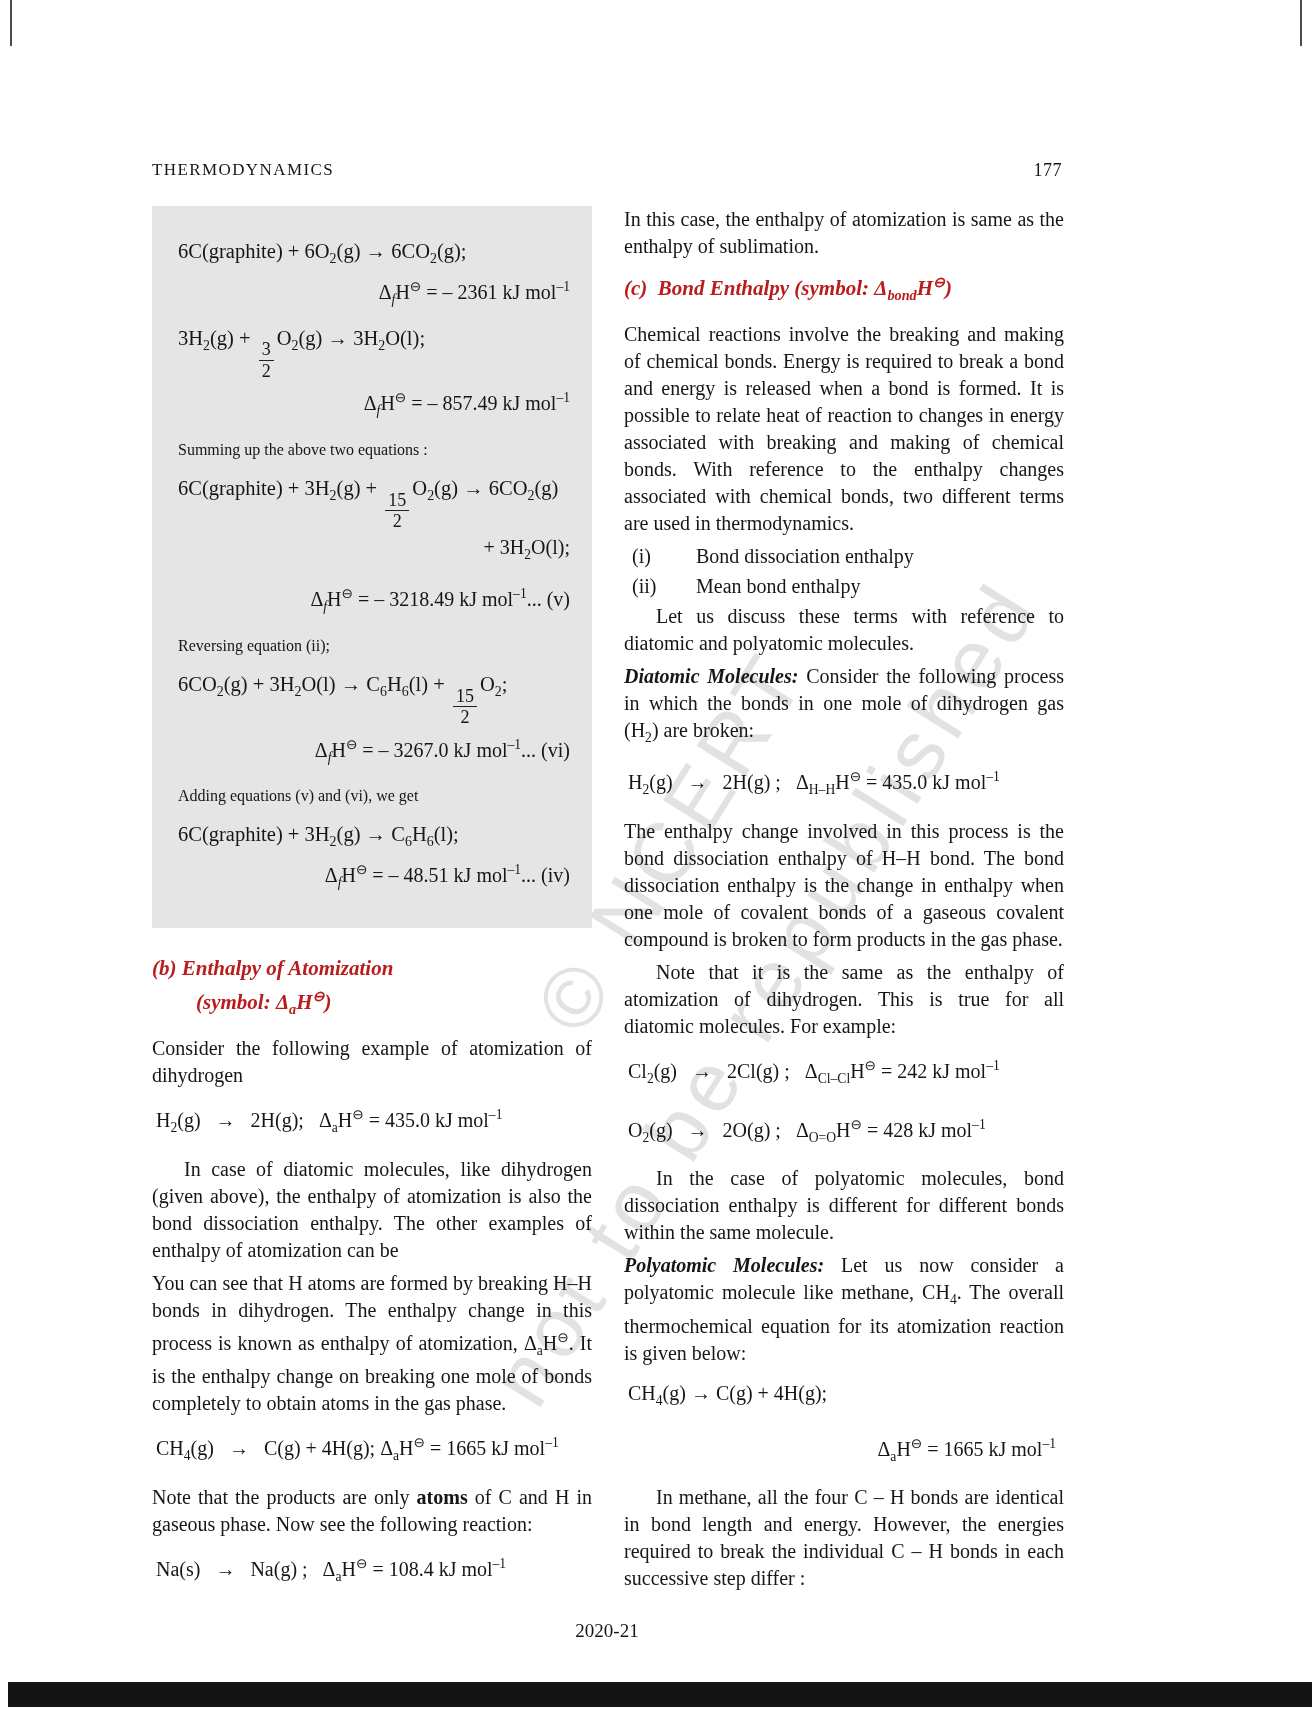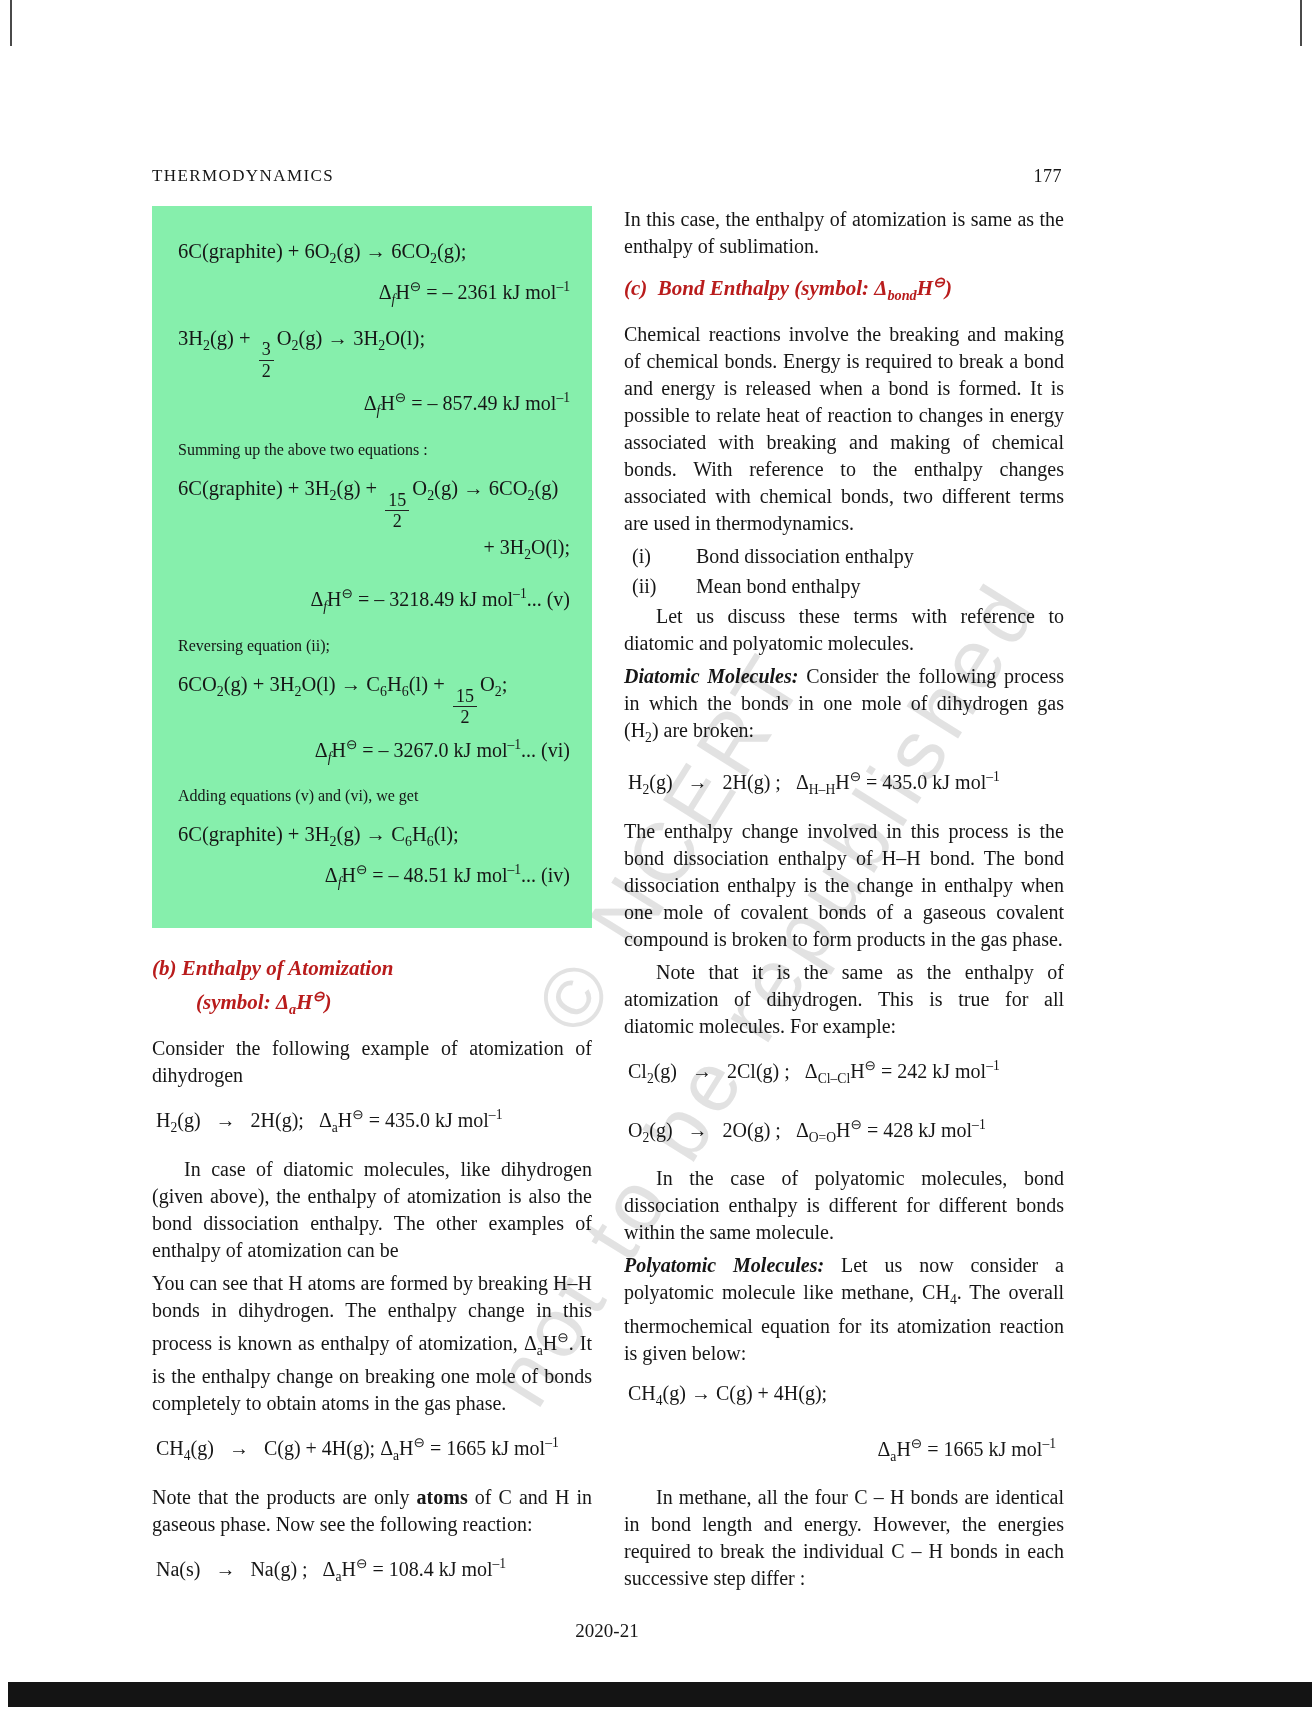--- a/index.html
+++ b/index.html
@@ -10,28 +10,28 @@
   }
   .crop{position:absolute;top:0;width:2px;height:46px;background:#4a4a4a;}
   .crop-left{left:10px;}
   .crop-right{right:10px;}
 
   .watermark{position:absolute;left:310px;top:1270px;transform:rotate(-58deg);transform-origin:0 0;
     pointer-events:none;color:#c6c6c6;opacity:.5;font-family:"Liberation Sans",sans-serif;
     font-size:84px;letter-spacing:8px;line-height:1.9;white-space:nowrap;z-index:0;}
   .watermark .wm1{padding-left:340px;}
 
-  .header{position:absolute;left:152px;top:166px;width:910px;display:flex;
+  .header{position:absolute;left:152px;top:160px;width:910px;display:flex;
     justify-content:space-between;font-size:17px;letter-spacing:1.4px;z-index:2;}
   .header .pgnum{letter-spacing:.5px;font-size:18px;}
 
   .columns{position:absolute;left:152px;top:206px;width:912px;display:flex;gap:32px;z-index:1;}
   .col{width:440px;font-size:20px;line-height:27px;text-align:justify;}
 
-  .pinkbox{background:#86efac;padding:26px 16px 20px 16px;margin-bottom:26px;text-align:left;}
+  .pinkbox{background:#e5e5e5;padding:26px 16px 20px 16px;margin-bottom:26px;text-align:left;}
   .pinkbox .eq{font-size:20.5px;margin:6px 0 4px 10px;text-align:left;line-height:1.35;}
   .pinkbox .ann{text-align:right;margin:4px 6px 12px 0;font-size:20px;}
   .pinkbox .note{text-align:left;margin:10px 0 12px 10px;font-size:16px;}
 
   .frac{display:inline-flex;flex-direction:column;vertical-align:-0.6em;text-align:center;
     line-height:1.02;font-size:.88em;margin:0 3px;}
   .frac .nu{border-bottom:1.5px solid #222;padding:0 3px 1px;}
   .frac .de{padding:1px 3px 0;}
 
   .heading{color:#b91c1c;font-weight:bold;font-style:italic;font-size:21px;line-height:28px;

